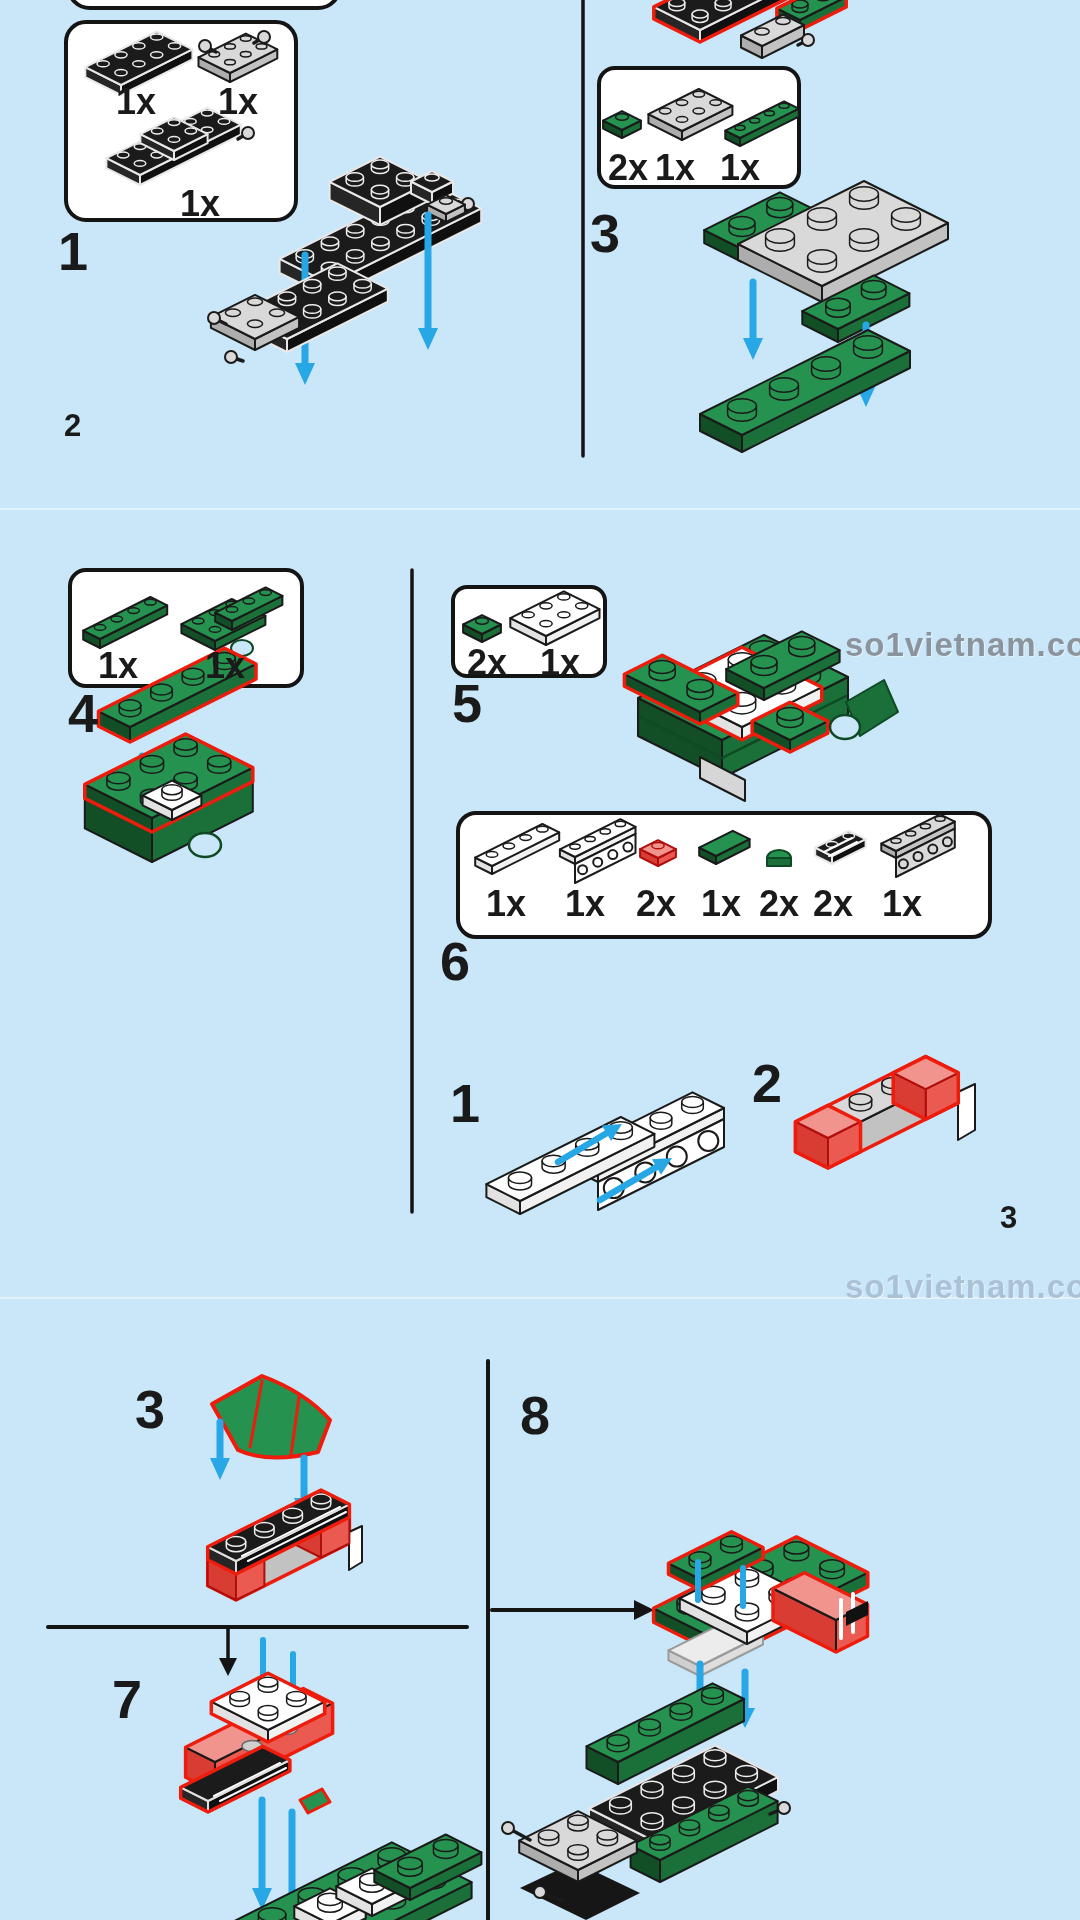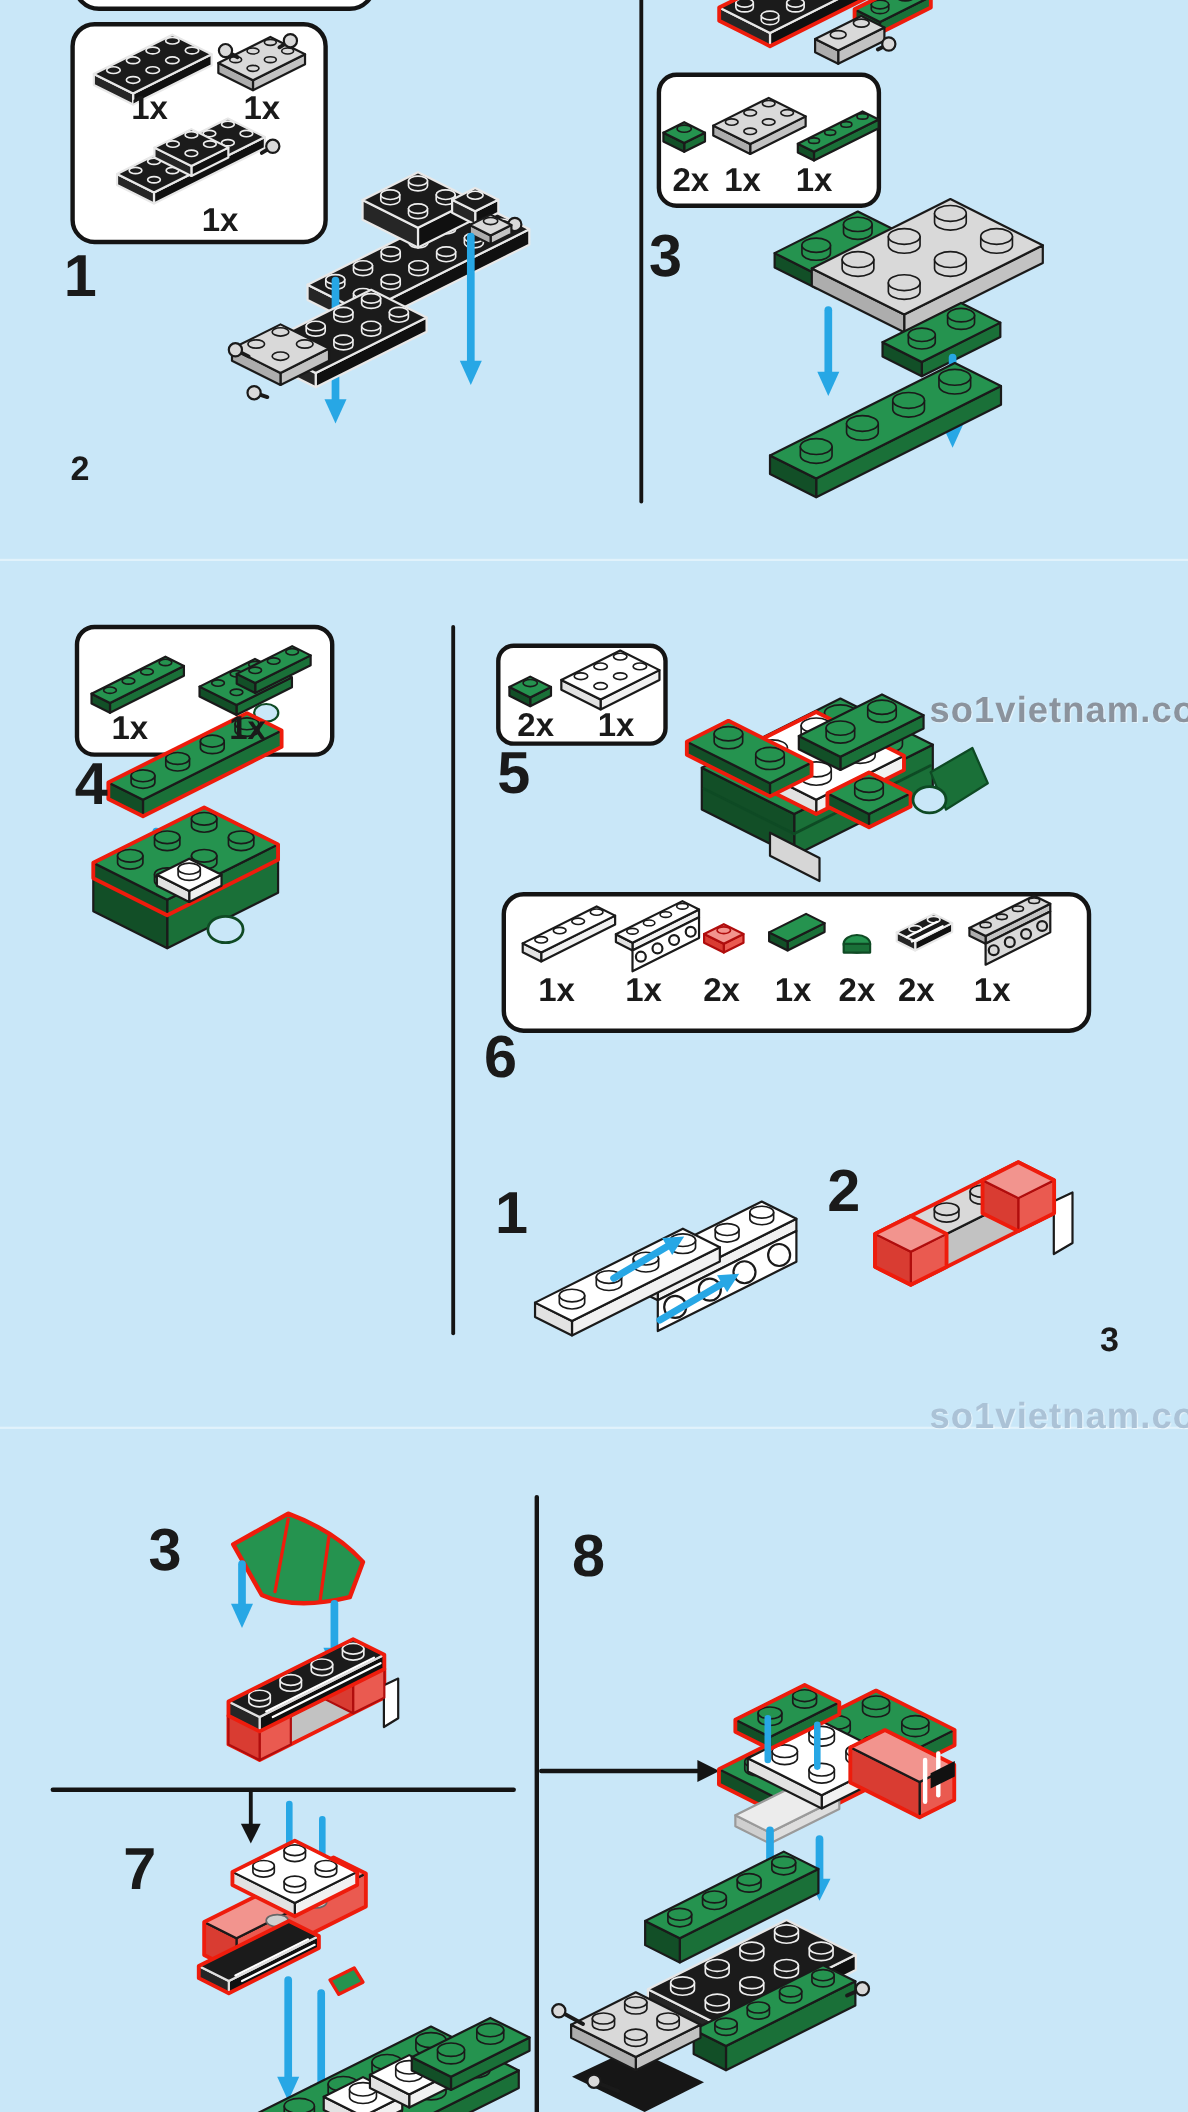--- a/index.html
+++ b/index.html
@@ -2,21 +2,21 @@
 <html><head>
 <meta charset="utf-8">
 <style>
   html,body{margin:0;padding:0;background:#c9e7f8;}
   #page{position:relative;width:1080px;height:1920px;background:#c9e7f8;overflow:hidden;
         font-family:"Liberation Sans",sans-serif;color:#1a1a1a;}
   .seam{position:absolute;left:0;width:1080px;height:2px;background:rgba(255,255,255,.45);}
   .pbox{position:absolute;background:#ffffff;border:4px solid #141414;box-sizing:border-box;}
   #art{position:absolute;left:0;top:0;}
   .num{position:absolute;font-size:54px;font-weight:bold;line-height:1;}
-  .qty{position:absolute;font-size:30px;font-weight:bold;line-height:1;transform:translateX(-50%);}
+  .qty{position:absolute;font-size:36px;font-weight:bold;line-height:1;transform:translateX(-50%);}
   .pagenum{position:absolute;font-size:31px;font-weight:bold;line-height:1;}
   .wm{position:absolute;font-size:33px;font-weight:bold;line-height:1;color:#8b939d;
       text-shadow:1px 1px 1px rgba(255,255,255,.55);letter-spacing:1px;}
   .wm.light{color:#abc2d6;}
 </style>
 </head>
 <body>
 
 <div id="page">
 

